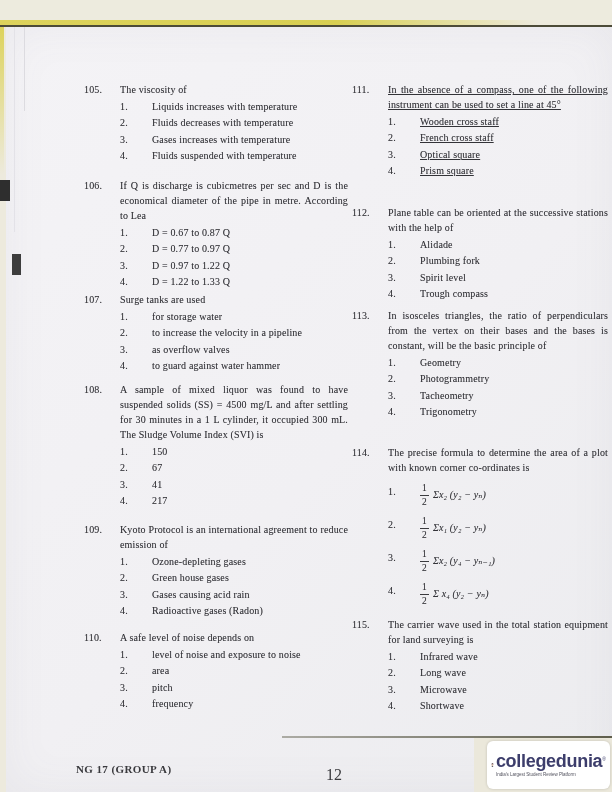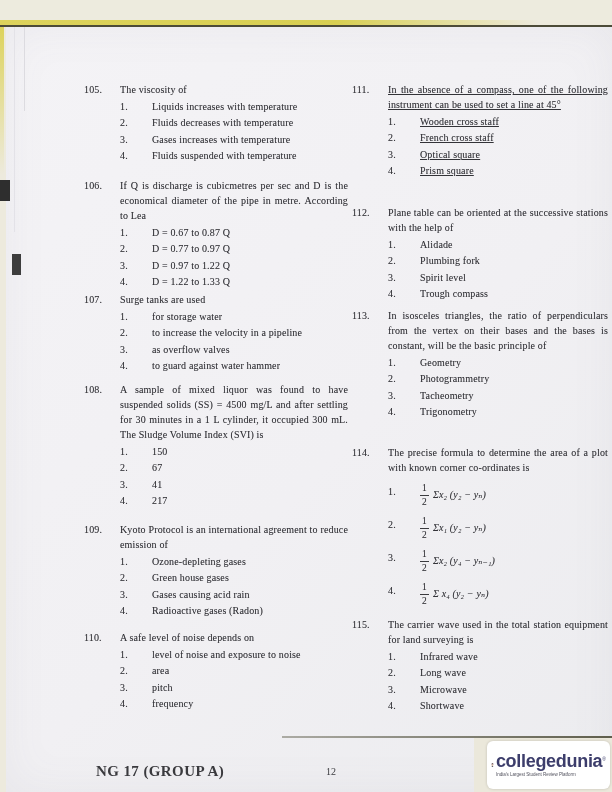--- a/index.html
+++ b/index.html
@@ -41,23 +41,23 @@
   .opt:first-of-type { margin-top:2px; }
   .onum { position:absolute; left:36px; top:0; }
   .opt.formula { margin-top:9px; min-height:24px; }
   .frac { display:inline-block; text-align:center; line-height:1; vertical-align:-7px;
           margin-right:4px; font-size:9.5px; }
   .frac .fnum { display:block; padding:0 2px 1.5px; border-bottom:1px solid #3a3a3e; }
   .frac .fden { display:block; padding-top:1.5px; }
   .fbody { font-style:italic; font-family:"Liberation Serif","DejaVu Serif","DejaVu Sans",serif; }
 
   
-  .footer-left { position:absolute; left:96px; top:763px; font-size:15px; font-weight:bold;
+  .footer-left { position:absolute; left:76px; top:763px; font-size:11px; font-weight:bold;
                  color:#3a3a3e; letter-spacing:.4px; }
-  .page-num { position:absolute; left:326px; top:766px; font-size:10px; font-weight:normal; color:#3a3a3e;text-align:center; }
+  .page-num { position:absolute; left:326px; top:766px; font-size:16px; font-weight:normal; color:#3a3a3e;text-align:center; }
 
   
   .logo-card { position:absolute; left:487px; top:741px; width:123px; height:48px;
     background:#ffffff; border-radius:6px; box-shadow:0 0 3px rgba(0,0,0,.18);
     display:flex; align-items:center; padding:3px 4px; }
   .logo-text { display:flex; flex-direction:column; justify-content:center; margin-left:2px; }
   .brand { font-family:"Liberation Sans","DejaVu Sans",sans-serif; font-weight:bold;
            font-size:18px; color:#3c3d6b; letter-spacing:-.3px; line-height:14px; }
   .reg { font-family:"Liberation Sans","DejaVu Sans",sans-serif; font-size:5px;
          color:#3c3d6b; vertical-align:super; }

